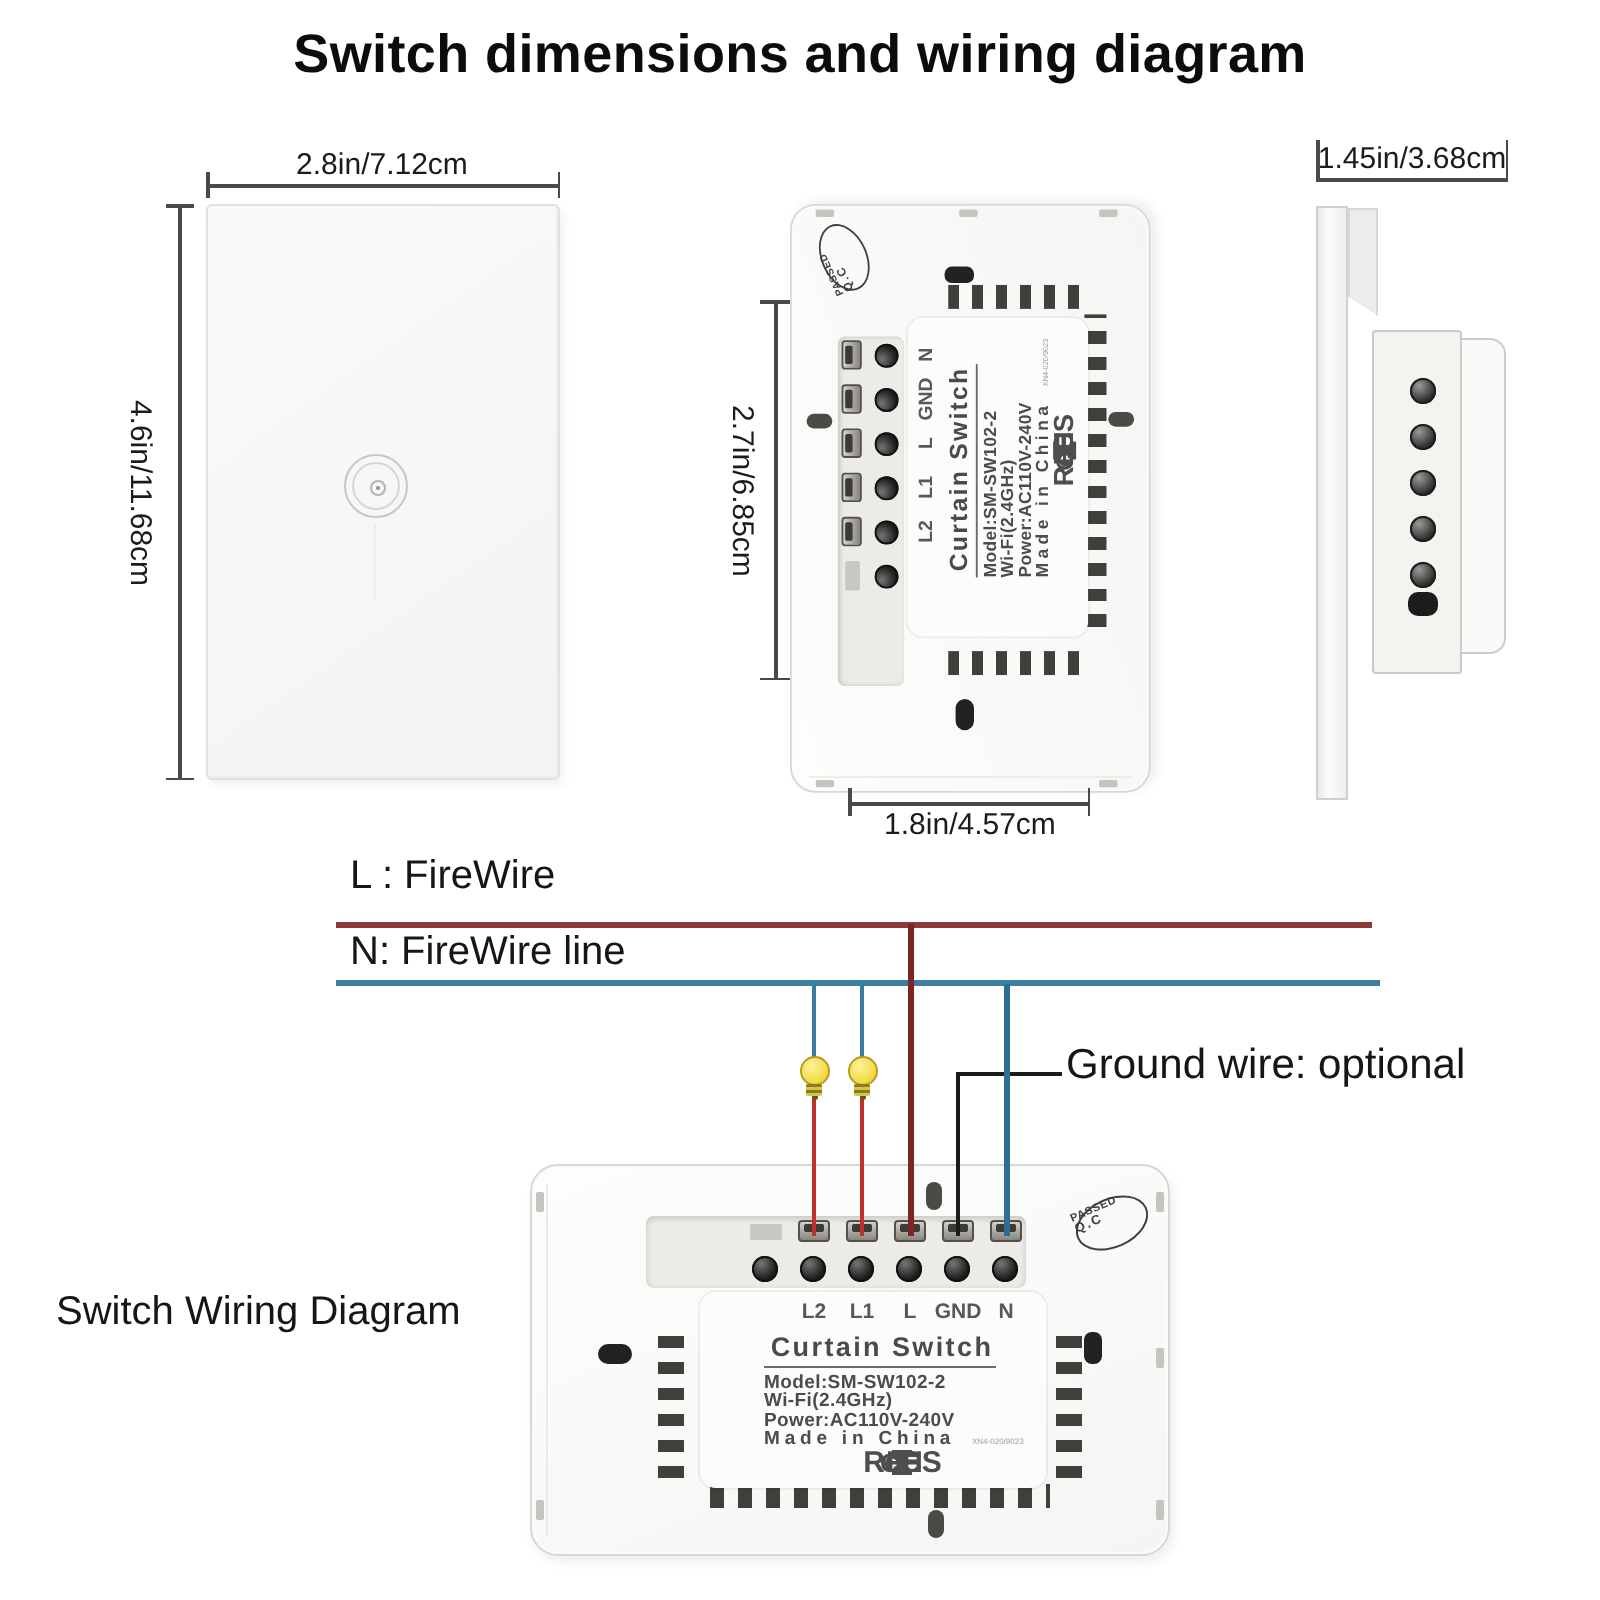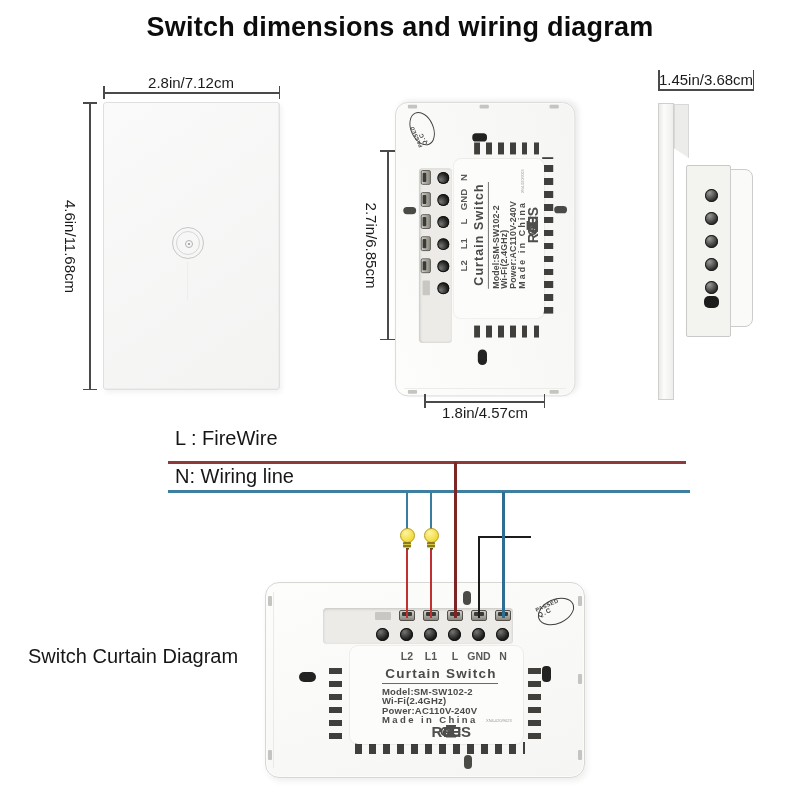--- a/index.html
+++ b/index.html
@@ -200,44 +200,45 @@
   <div class="side-screw" style="top:188.5px"></div>
   <div class="side-screw" style="top:211.5px"></div>
   <div class="side-screw" style="top:234.5px"></div>
   <div class="side-screw" style="top:257.5px"></div>
   <div class="side-screw" style="top:280.5px"></div>
   <div class="side-oval"></div>
 
   <div class="legend-text" style="left:175px;top:427px">L : FireWire</div>
   <div class="hline" style="left: 168px; top: 461px; width: 518px; background: rgb(142, 58, 58);"></div>
 
-  <div class="legend-text" style="left:175px;top:465px">N: Wiring line</div>
+  <div class="legend-text" style="left:175px;top:465px">N: FireWire line</div>
   <div class="hline" style="left: 168px; top: 490px; width: 522px; background: rgb(62, 126, 158);"></div>
 
+  <div class="legend-text small" style="left:533px;top:521px">Ground wire: optional</div>
 
   <div class="wire" style="left: 405.8px; top: 492px; width: 2.5px; height: 37px; background: rgb(58, 124, 160);"></div>
   <div class="wire" style="left: 429.8px; top: 492px; width: 2.5px; height: 37px; background: rgb(58, 124, 160);"></div>
   <div class="bulb" style="left:399.5px;top:528px">
     <div class="bulb-glass"></div>
     <div class="bulb-base"></div>
     <div class="bulb-tip"></div>
   </div>
   <div class="bulb" style="left:423.5px;top:528px">
     <div class="bulb-glass"></div>
     <div class="bulb-base"></div>
     <div class="bulb-tip"></div>
   </div>
   <div class="wire" style="left: 405.8px; top: 549px; width: 2.5px; height: 69px; background: rgb(192, 48, 48);"></div>
   <div class="wire" style="left: 429.8px; top: 549px; width: 2.5px; height: 69px; background: rgb(192, 48, 48);"></div>
   <div class="wire" style="left: 453.5px; top: 462px; width: 3px; height: 156px; background: rgb(125, 37, 37);"></div>
   <div class="wire" style="left: 477.8px; top: 536px; width: 2.5px; height: 82px; background: rgb(27, 27, 27);"></div>
   <div class="elbow-h" style="left: 478px; top: 535.5px; width: 53px; background: rgb(27, 27, 27);"></div>
   <div class="wire" style="left: 501.5px; top: 492px; width: 3px; height: 126px; background: rgb(46, 110, 146);"></div>
 
-  <div class="legend-text" style="left:28px;top:645px">Switch Curtain Diagram</div>
+  <div class="legend-text" style="left:28px;top:645px">Switch Wiring Diagram</div>
   <div class="back-bottom-wrap sb-slot">
   <div class="sb">
     <div class="sb-plate"></div>
     <div class="sb-bevel"></div>
     <div class="sb-edge" style="left:3px;top:14px"></div>
     <div class="sb-edge" style="left:3px;top:168px"></div>
     <div class="sb-edge" style="left:313px;top:14px"></div>
     <div class="sb-edge" style="left:313px;top:92px"></div>
     <div class="sb-edge" style="left:313px;top:168px"></div>
     <div class="sb-strip"></div>

